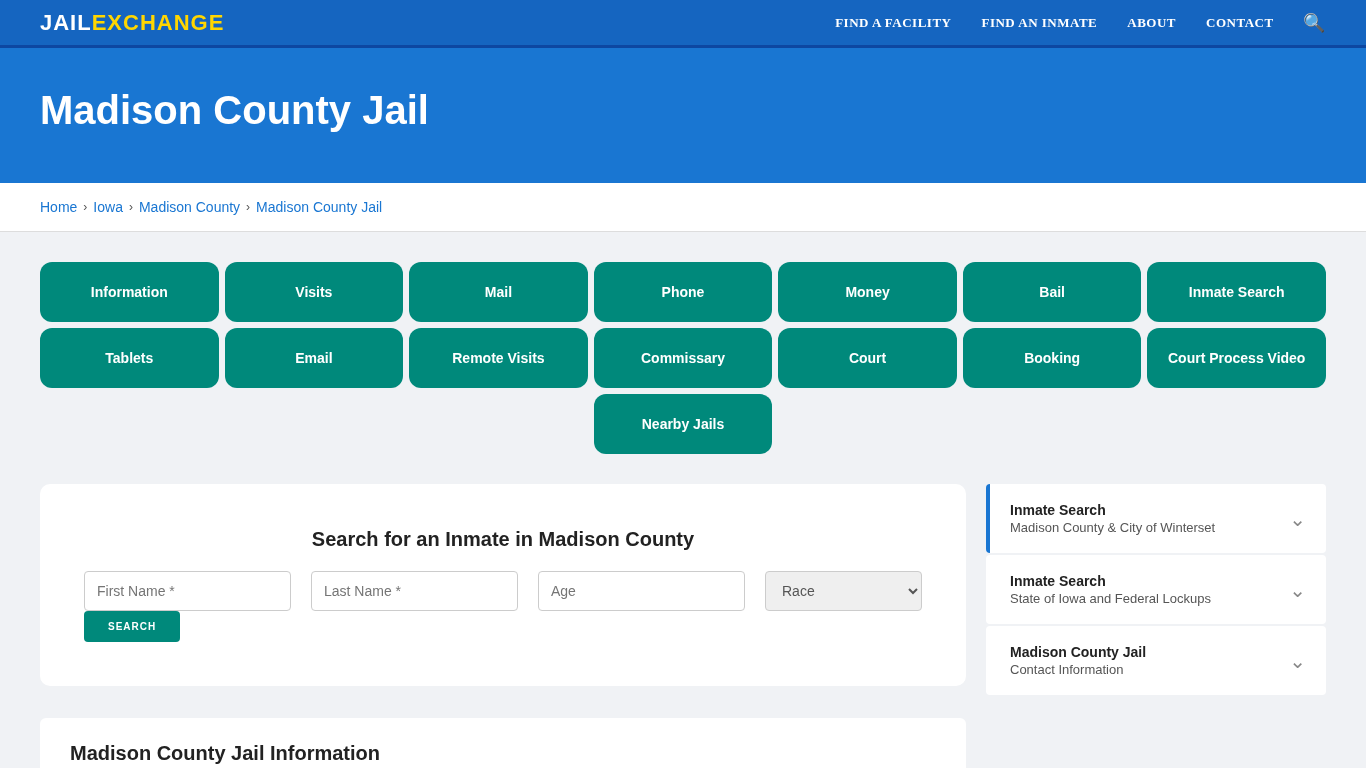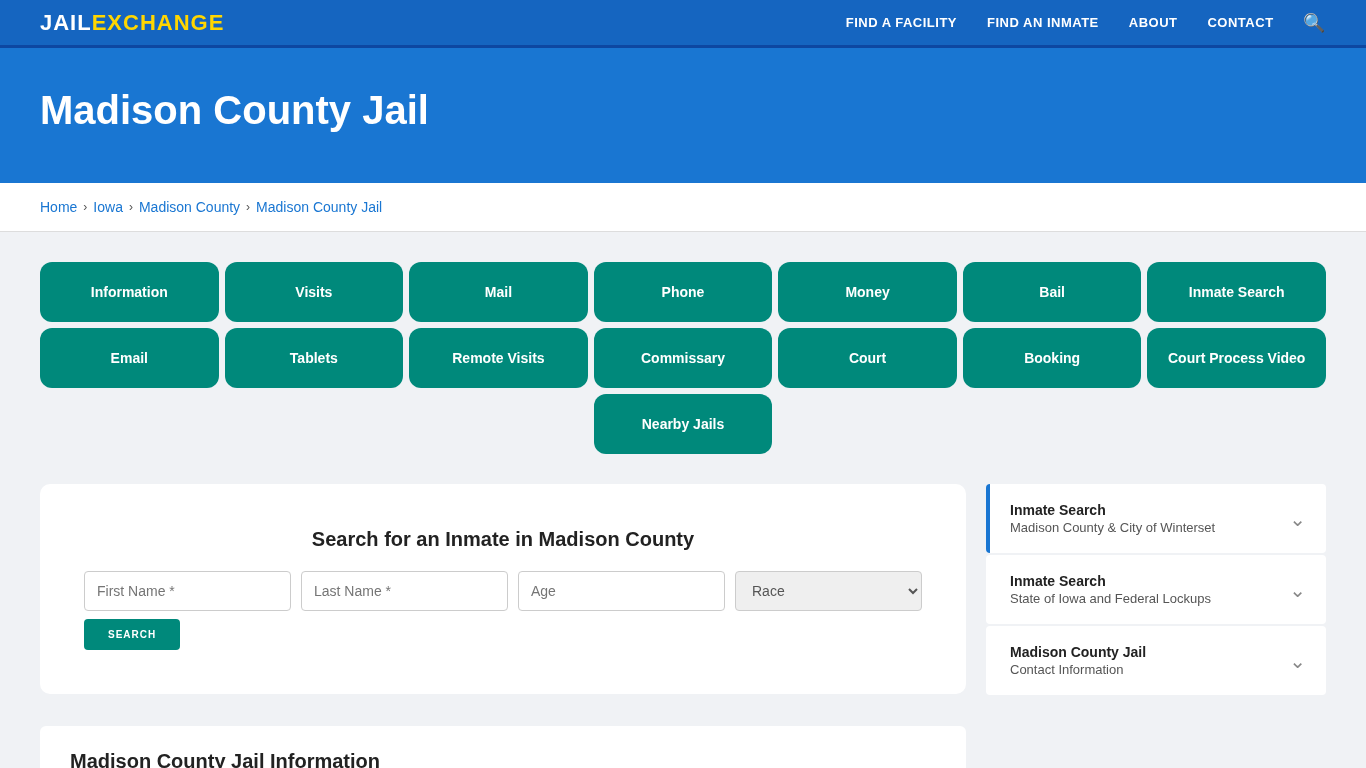--- a/index.html
+++ b/index.html
@@ -23,20 +23,21 @@
       color: white;
       letter-spacing: 1px;
       text-transform: uppercase;
     }
     .logo-jail { color: white; }
     .logo-exchange { color: #ffd600; }
     .nav {
       display: flex;
       align-items: center;
       gap: 30px;
+      font-family: Liberation Serif, serif;
     }
     .nav-item {
       color: white;
       font-size: 13px;
       font-weight: 700;
       letter-spacing: 0.5px;
       text-transform: uppercase;
       cursor: pointer;
     }
     .nav-search {
@@ -125,22 +126,22 @@
     }
     .search-box h2 {
       text-align: center;
       font-size: 20px;
       font-weight: 700;
       margin-bottom: 20px;
       color: #222;
     }
     .search-fields {
       display: flex;
-      gap: 10px;
-      margin-bottom: 8px;
+      gap: 20px;
+      margin-bottom: 0;
     }
     .search-fields input, .search-fields select {
       flex: 1;
       border: 1px solid #ccc;
       border-radius: 4px;
       padding: 10px 12px;
       font-size: 14px;
       color: #555;
       outline: none;
     }
@@ -246,22 +247,22 @@
       <div class="tile">Information</div>
       <div class="tile">Visits</div>
       <div class="tile">Mail</div>
       <div class="tile">Phone</div>
       <div class="tile">Money</div>
       <div class="tile">Bail</div>
       <div class="tile">Inmate Search</div>
     </div>
 
   <div class="tile-grid-2" id="tile-row-2">
+      <div class="tile">Tablets</div>
       <div class="tile">Email</div>
-      <div class="tile">Tablets</div>
       <div class="tile">Remote Visits</div>
       <div class="tile">Commissary</div>
       <div class="tile">Court</div>
       <div class="tile">Booking</div>
       <div class="tile">Court Process Video</div>
     </div>
 
   <div class="tile-grid-3" id="tile-row-3-wrap">
     <div style="grid-column:4" class="tile">Nearby Jails</div>
   </div>

